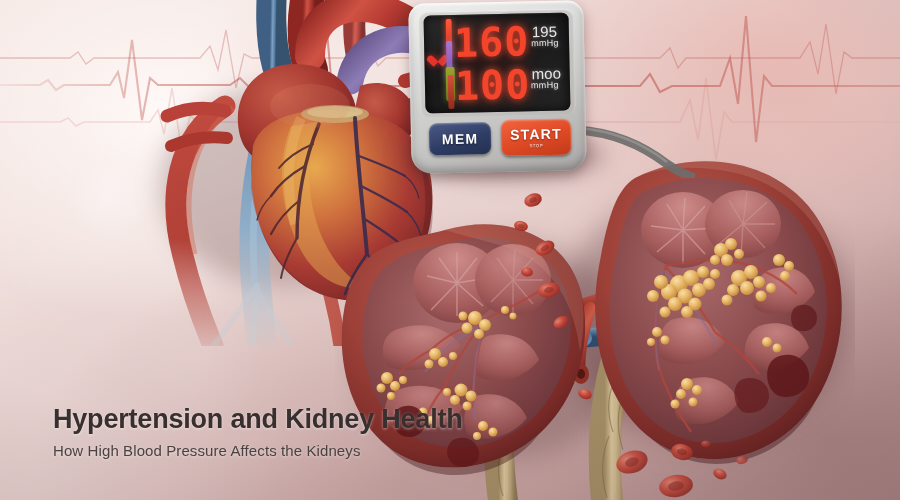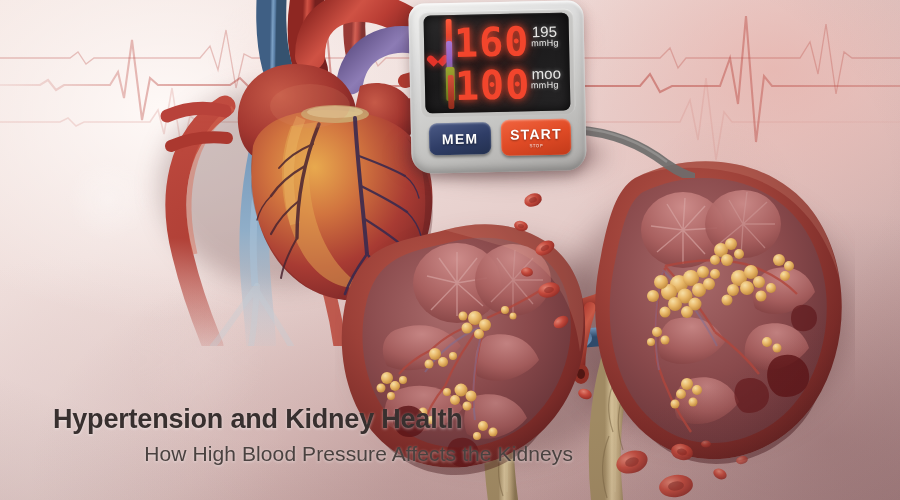--- a/index.html
+++ b/index.html
@@ -83,22 +83,22 @@
   .btn-sub{font-size:4.5px;letter-spacing:.4px;opacity:.85;margin-top:1px;font-weight:400;}
   .bp-cable{position:absolute;left:575px;top:118px;width:120px;height:60px;}
 
   
   .kid-wrap{position:absolute;left:335px;top:140px;width:520px;height:360px;}
 
   
   .titleblock{position:absolute;left:53px;top:405px;width:520px;z-index:40;}
   .title{font-size:27px;font-weight:700;color:#38302f;letter-spacing:-.2px;line-height:1.05;
     text-shadow:0 1px 3px rgba(255,255,255,.5);}
-  .subtitle{margin-top:9px;font-size:21px;font-weight:400;color:#4a4240;letter-spacing:.1px;
-    text-shadow:0 1px 3px rgba(255,255,255,.5);text-align:right;}
+  .subtitle{margin-top:9px;font-size:15px;font-weight:400;color:#4a4240;letter-spacing:.1px;
+    text-shadow:0 1px 3px rgba(255,255,255,.5);}
 </style>
 </head>
 <body>
 
 <div id="stage">
 
   <div class="bg-base"></div>
   <div class="bg-mottle"></div>
 
   <svg class="ecg" viewBox="0 0 900 500">

